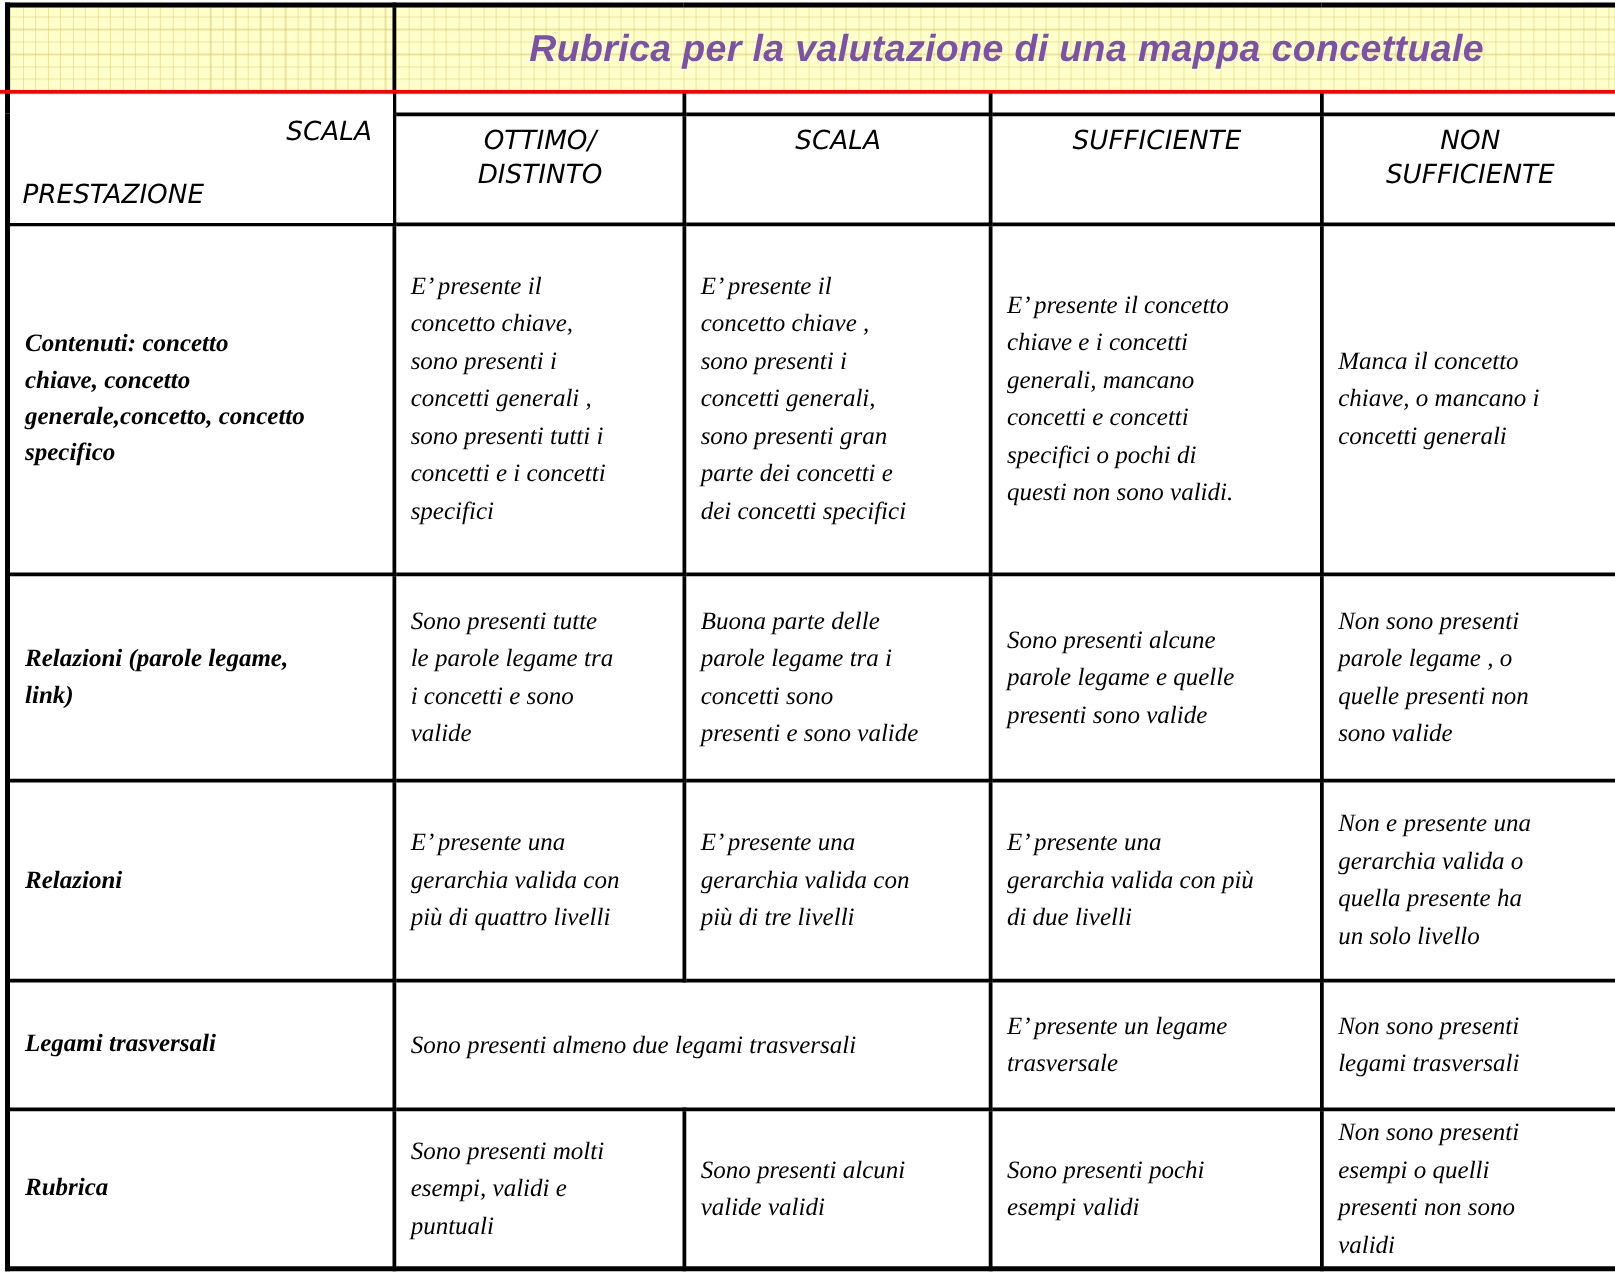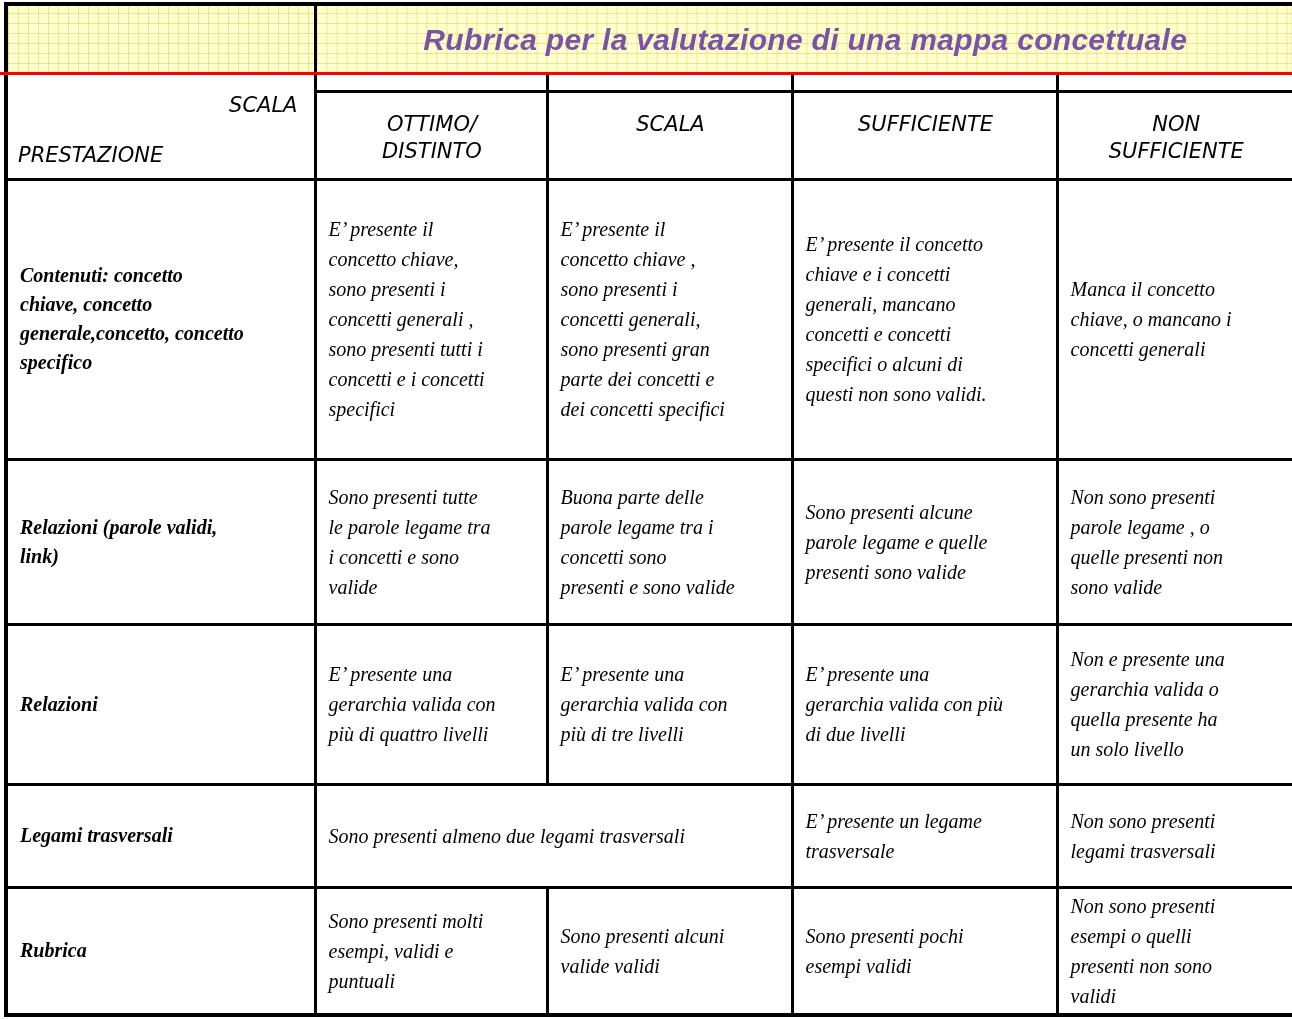--- a/index.html
+++ b/index.html
@@ -27,21 +27,21 @@
     font-family:"Liberation Sans", sans-serif;
     font-weight:bold;font-style:italic;font-size:30px;color:#7B52A8;
     white-space:normal;letter-spacing:0.3px;
   }
   tr.gap td{border-top:0;background:#fff;}
   td.corner{position:relative;font-family:"DejaVu Sans", sans-serif;font-size:21px;
             white-space:normal;padding:0;}
   .corner-scala{position:absolute;top:16px;right:16px;}
   .corner-prestazione{position:absolute;bottom:8px;left:10px;}
   td.colhead{
-    vertical-align:top;text-align:center;padding-top:18px;
+    vertical-align:top;text-align:center;padding-top:6px;
     font-family:"DejaVu Sans", sans-serif;font-size:21px;line-height:27px;
   }
   td.rowlabel{font-weight:bold;font-size:20px;line-height:29px;}
   td.body-cell{}
   .red-line{position:absolute;left:0;top:72px;width:1292px;height:3px;background:#FF0000;z-index:10;}
 </style>
 </head>
 <body>
 
 <table class="rubric">
@@ -92,29 +92,29 @@
 concetto chiave ,
 sono presenti i
 concetti generali,
 sono presenti gran
 parte dei concetti e
 dei concetti specifici</td>
     <td class="body-cell">E’ presente il concetto
 chiave e i concetti
 generali, mancano
 concetti e concetti
-specifici o alcuni di
+specifici o pochi di
 questi non sono validi.</td>
     <td class="body-cell">Manca il concetto
 chiave, o mancano i
 concetti generali</td>
   </tr>
 
   <tr style="height:165px">
-    <td class="rowlabel">Relazioni (parole validi,
+    <td class="rowlabel">Relazioni (parole legame,
 link)</td>
     <td class="body-cell">Sono presenti tutte
 le parole legame tra
 i concetti e sono
 valide</td>
     <td class="body-cell">Buona parte delle
 parole legame tra i
 concetti sono
 presenti e sono valide</td>
     <td class="body-cell">Sono presenti alcune

